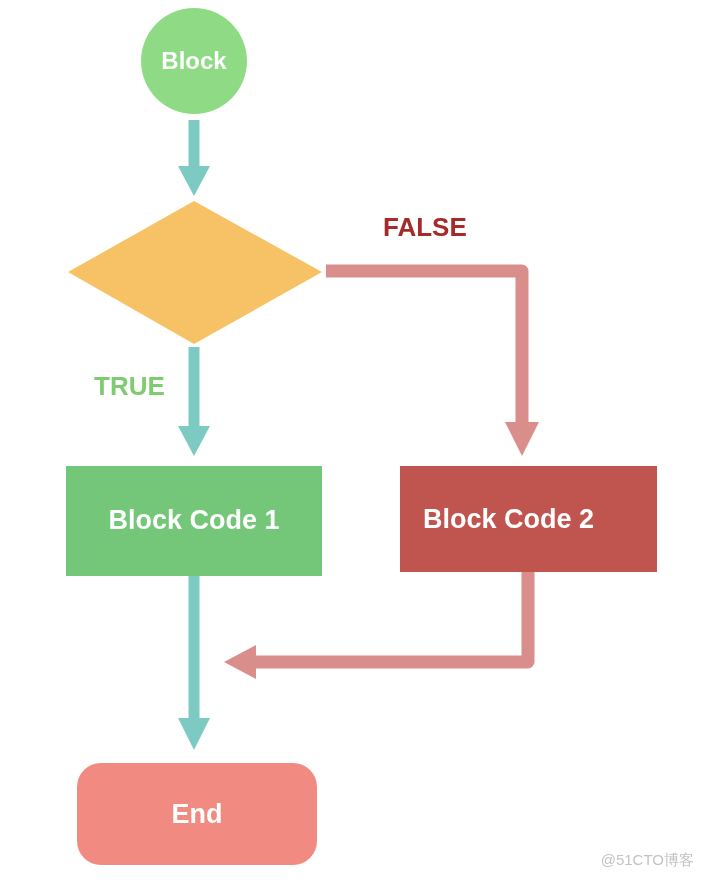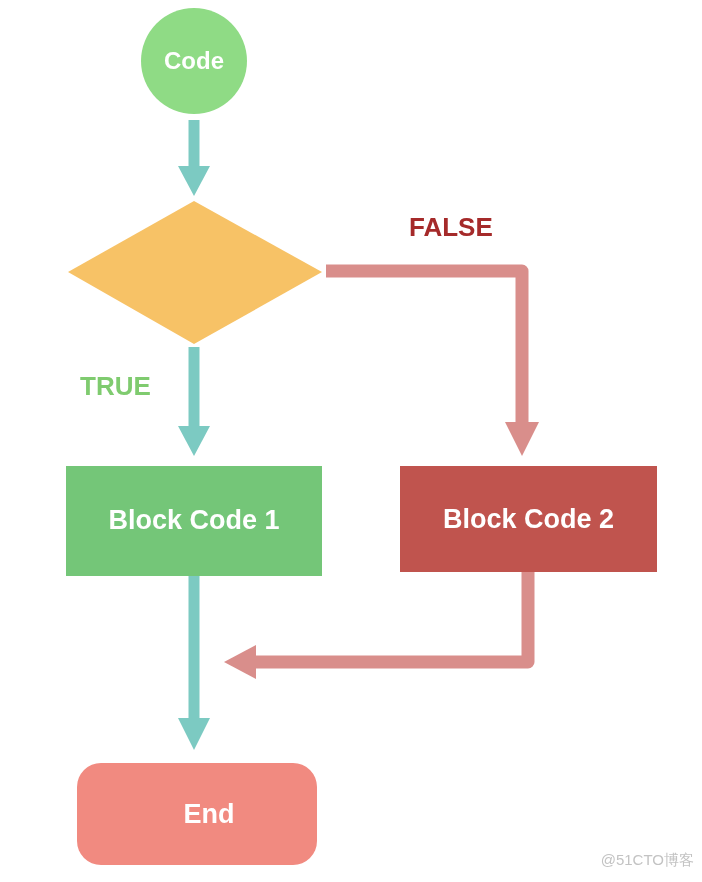--- a/index.html
+++ b/index.html
@@ -17,25 +17,25 @@
     display: flex;
     align-items: center;
     justify-content: center;
     color: #ffffff;
     font-weight: bold;
     text-align: center;
     pointer-events: none;
   }
   .start-label    { left: 140px; top: 34px;  width: 108px; height: 54px; font-size: 24px; }
   .condition-label{ left: 68px;  top: 256px; width: 254px; height: 34px; font-size: 24px; font-weight: 600; }
-  .false-label    { left: 383px; top: 212px; width: 100px; height: 30px; font-size: 26px; justify-content: flex-start; margin-left: 26px; }
-  .true-label     { left: 80px;  top: 371px; width: 90px;  height: 30px; font-size: 26px; justify-content: flex-start; }
+  .false-label    { left: 383px; top: 212px; width: 100px; height: 30px; font-size: 26px; justify-content: flex-start; }
+  .true-label     { left: 94px;  top: 371px; width: 90px;  height: 30px; font-size: 26px; justify-content: flex-start; }
   .block1-label   { left: 66px;  top: 466px; width: 256px; height: 108px; font-size: 27px; }
-  .block2-label   { left: 400px; top: 466px; width: 257px; height: 106px; font-size: 27px; }
-  .end-label      { left: 77px;  top: 763px; width: 240px; height: 102px; font-size: 27px; padding-left: 12px; }
+  .block2-label   { left: 380px; top: 466px; width: 257px; height: 106px; font-size: 27px; }
+  .end-label      { left: 77px;  top: 763px; width: 240px; height: 102px; font-size: 27px; }
   .watermark {
     position: absolute;
     right: 8px;
     top: 851px;
     font-size: 15px;
     color: #c3c3c3;
     font-weight: normal;
     margin-left: 44px;
   }
 </style>
@@ -75,21 +75,21 @@
     </g>
 
     <g>
       <path d="M528,572 V662 H254" fill="none" stroke-width="13" stroke-linejoin="round" stroke="#D98E8B"></path>
       <polygon points="256,645 256,679 224,662" fill="#D98E8B"></polygon>
     </g>
 
     <rect x="77" y="763" width="240" height="102" rx="24" fill="#F18A80"></rect>
   </svg>
 
-  <div class="label start-label">Code</div>
+  <div class="label start-label">Block</div>
 
 
   <div class="label false-label" style="color:#A52A2A;">FALSE</div>
 
   <div class="label true-label" style="color:#7FCB6F;">TRUE</div>
 
   <div class="label block1-label">Block Code 1</div>
 
   <div class="label block2-label">Block Code 2</div>
 

